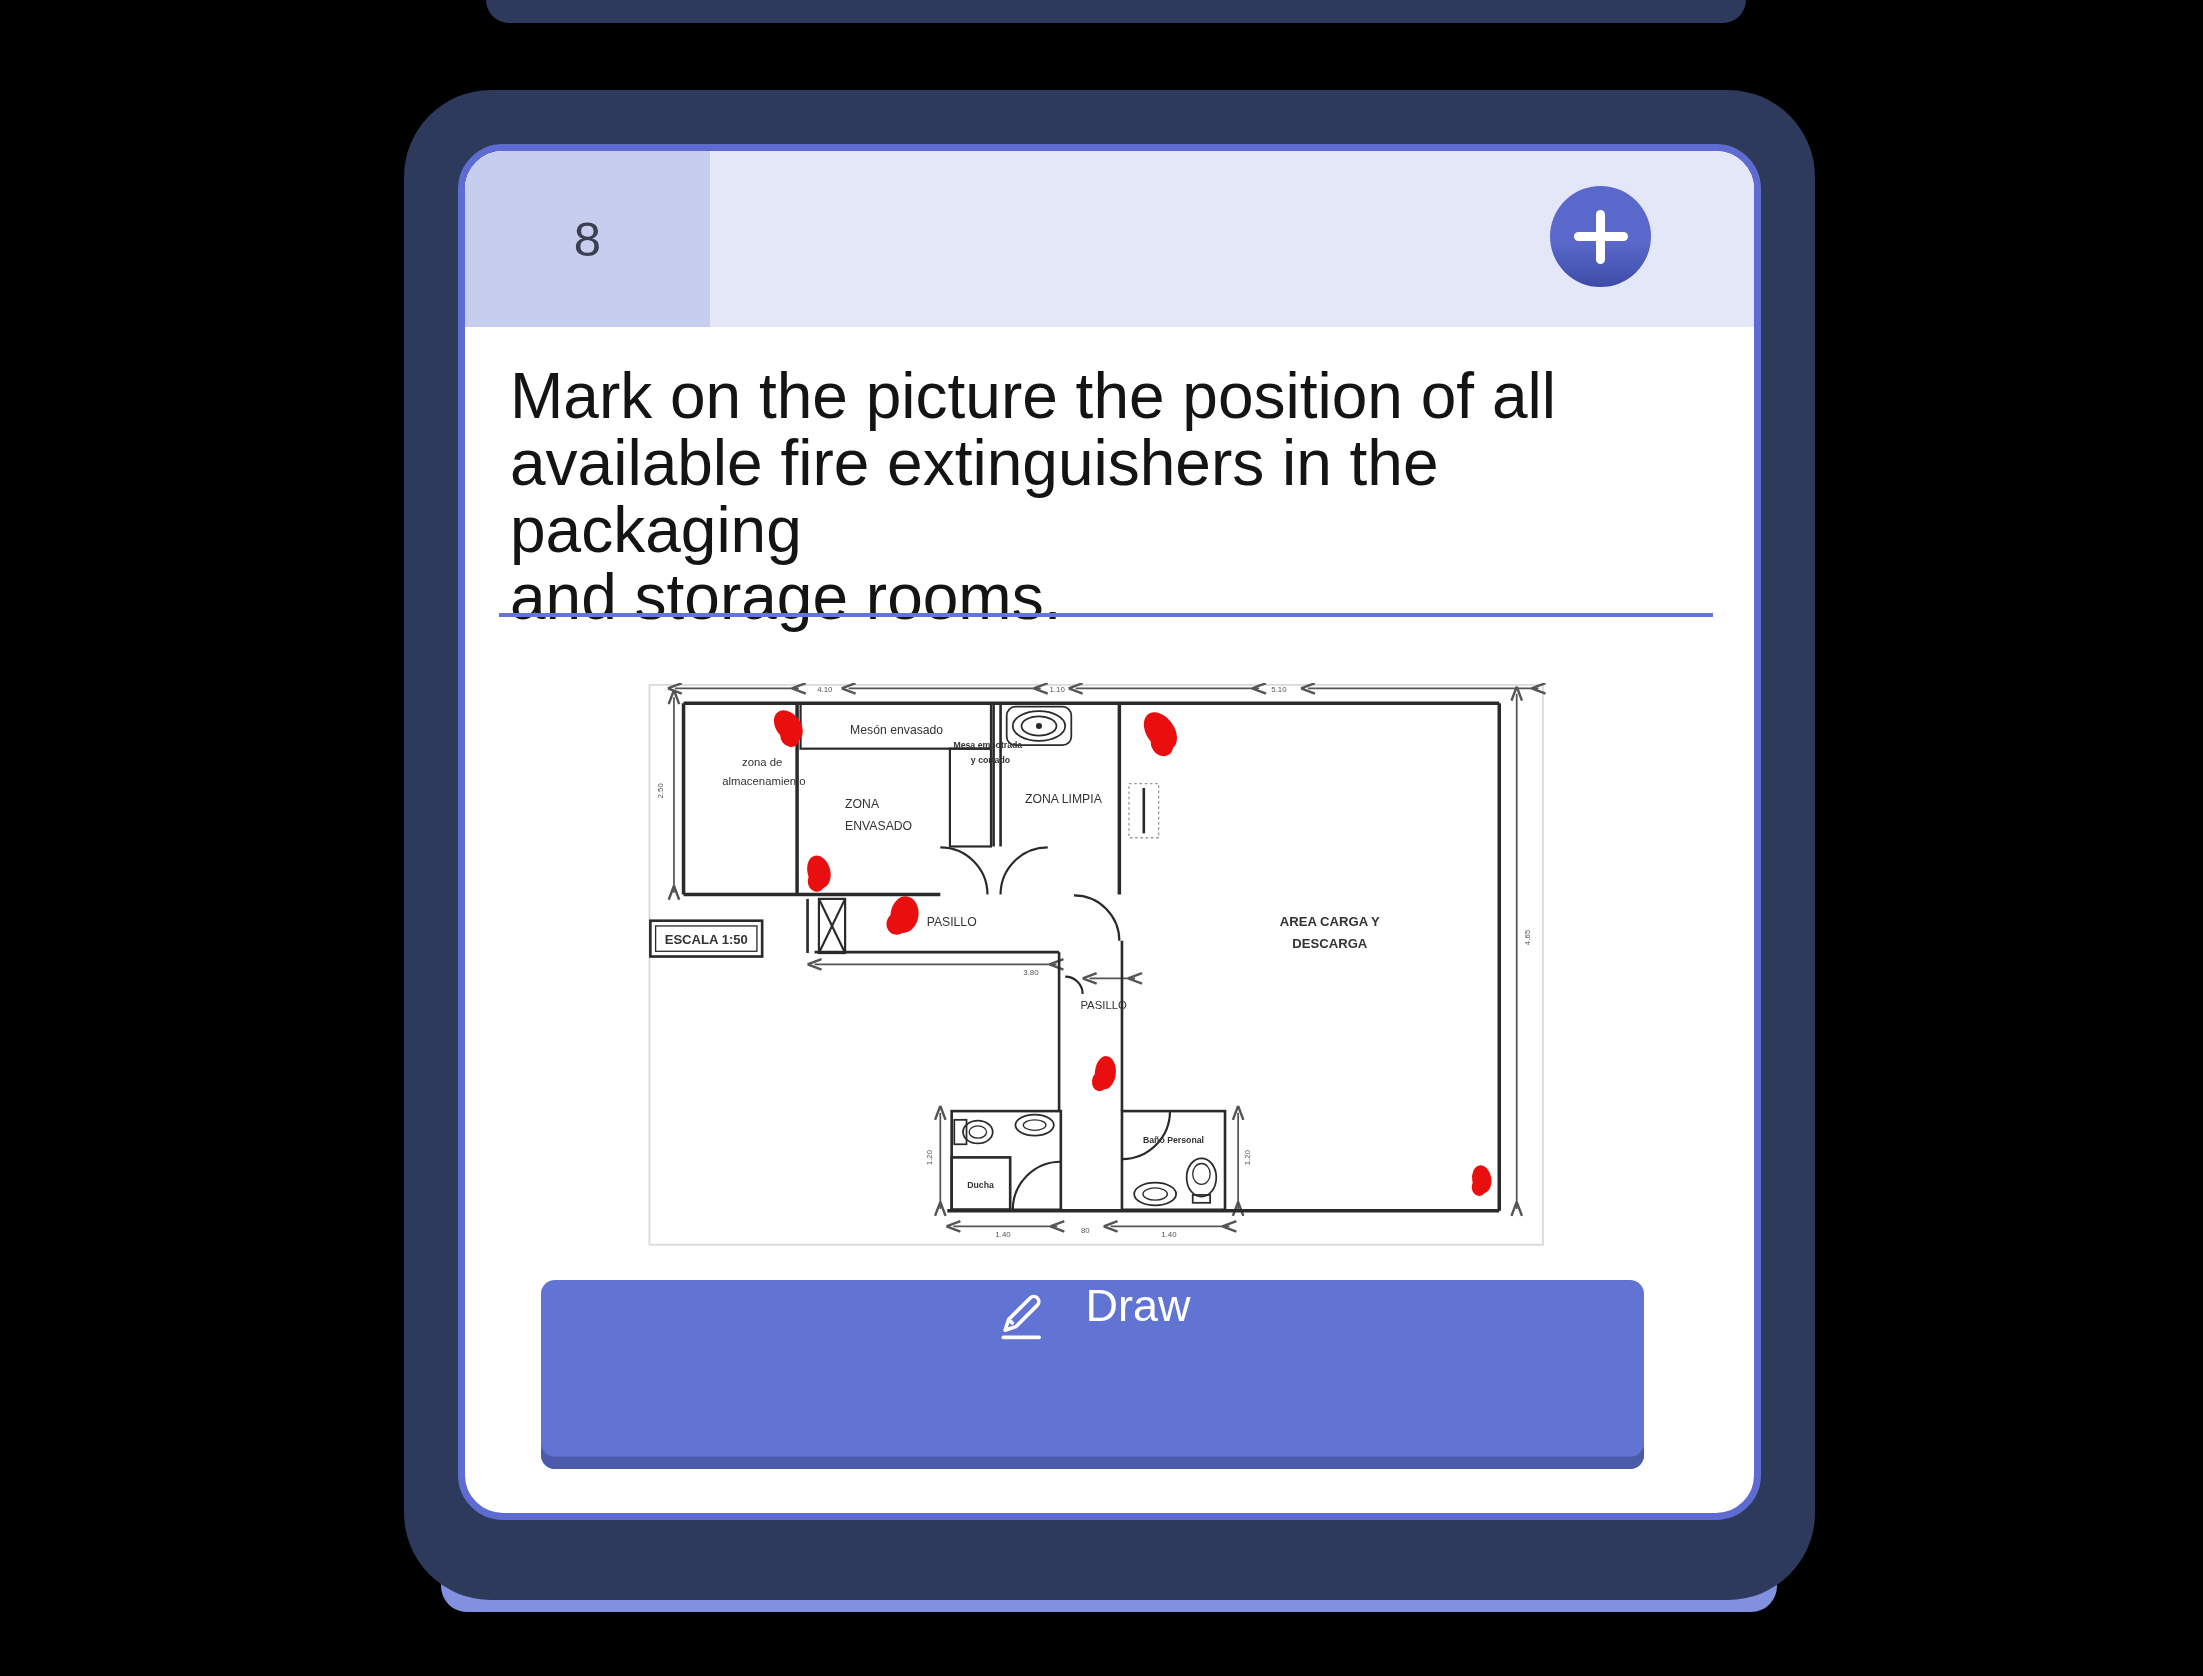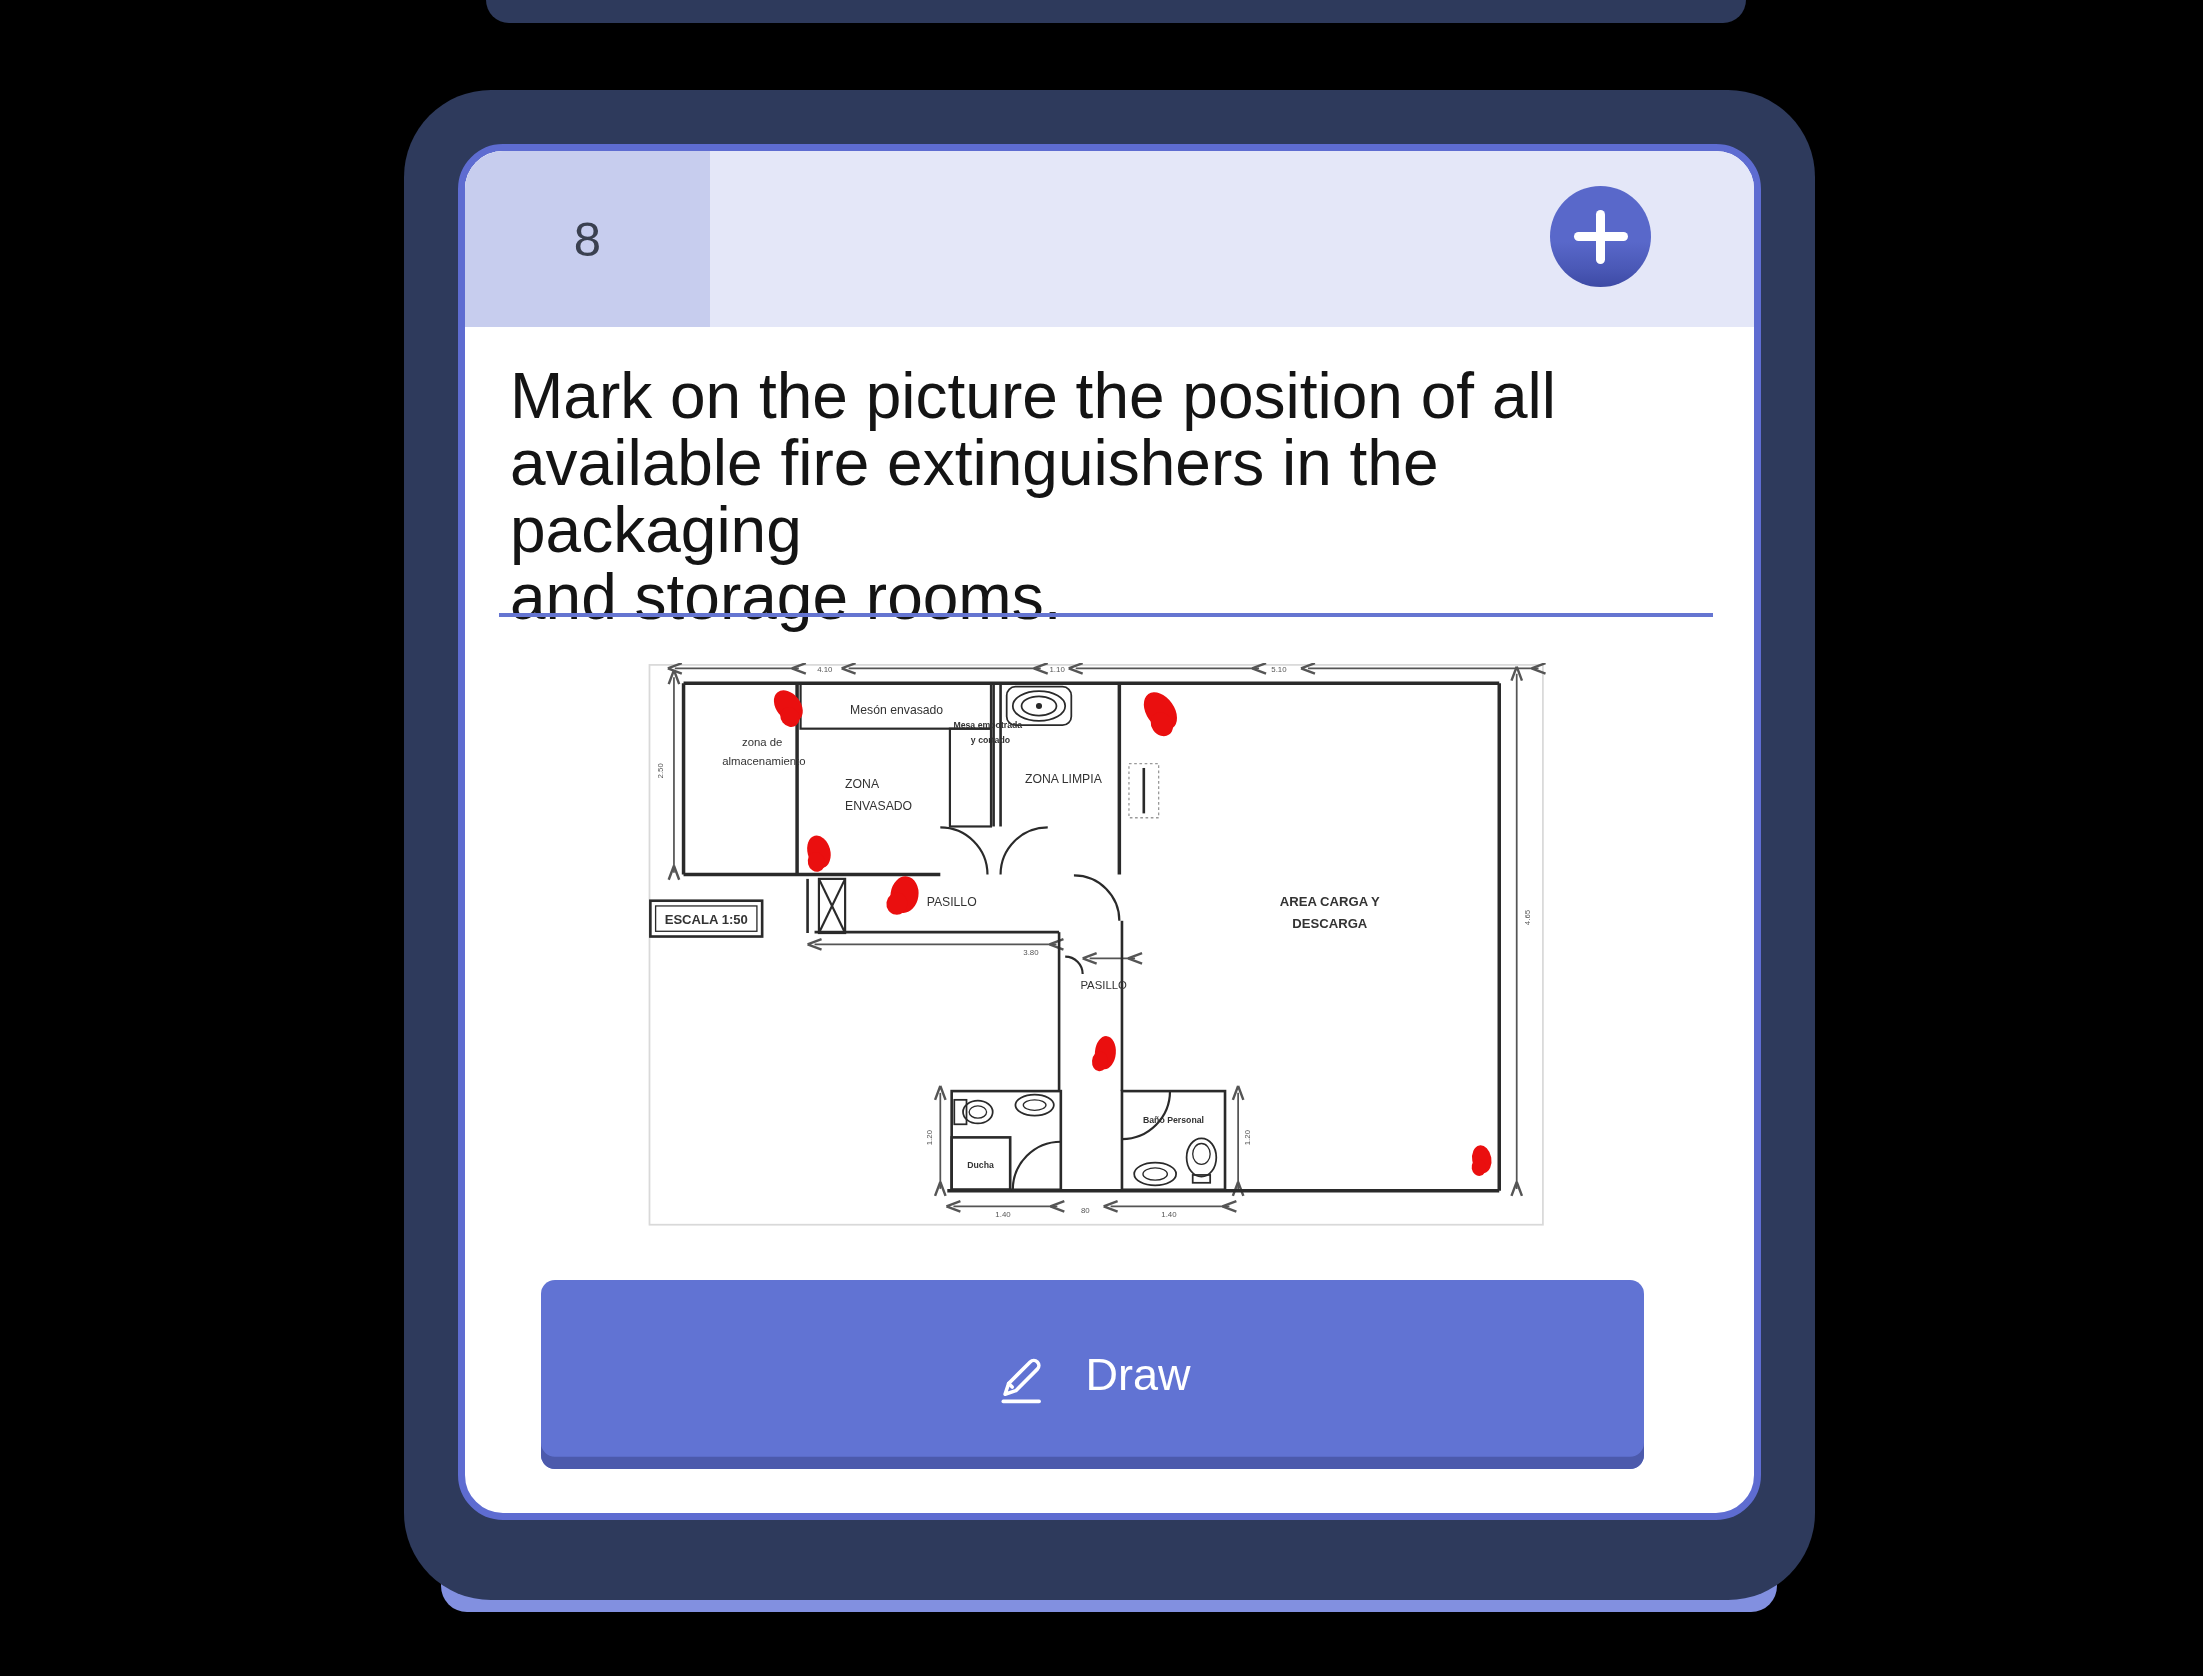--- a/index.html
+++ b/index.html
@@ -53,29 +53,29 @@
   .q-text{
     position:absolute;left:45px;top:212px;width:1188px;
     font-size:64px;line-height:67px;color:#141414;
   }
   .divider{
     position:absolute;left:34px;top:462px;width:1214px;height:4.4px;
     background:#6575d1;
   }
   
   .plan-wrap{
-    position:absolute;left:181px;top:512px;width:917px;height:568px;
+    position:absolute;left:181px;top:532px;width:917px;height:568px;
   }
   .plan-wrap svg{display:block;width:917px;height:568px;}
   
   .draw-btn{
     position:absolute;left:76px;top:1129px;width:1103px;height:189px;
     background:#6173d3;border-radius:14px;
     box-shadow:inset 0 -12.2px 0 #4c5aac;
-    display:flex;align-items:center;justify-content:center;gap:33px;
+    display:flex;justify-content:center;gap:33px;
     cursor:pointer;
   }
   .draw-btn .label{color:#ffffff;font-size:45px;}
   .plan-border{fill:none;stroke:#d9d9d9;stroke-width:2;}
   text.plabel{fill:#333;font-family:"Liberation Sans",sans-serif;}
   text.dimlabel{fill:#555;font-size:9px;font-family:"Liberation Sans",sans-serif;}
 </style>
 </head>
 <body>
 

